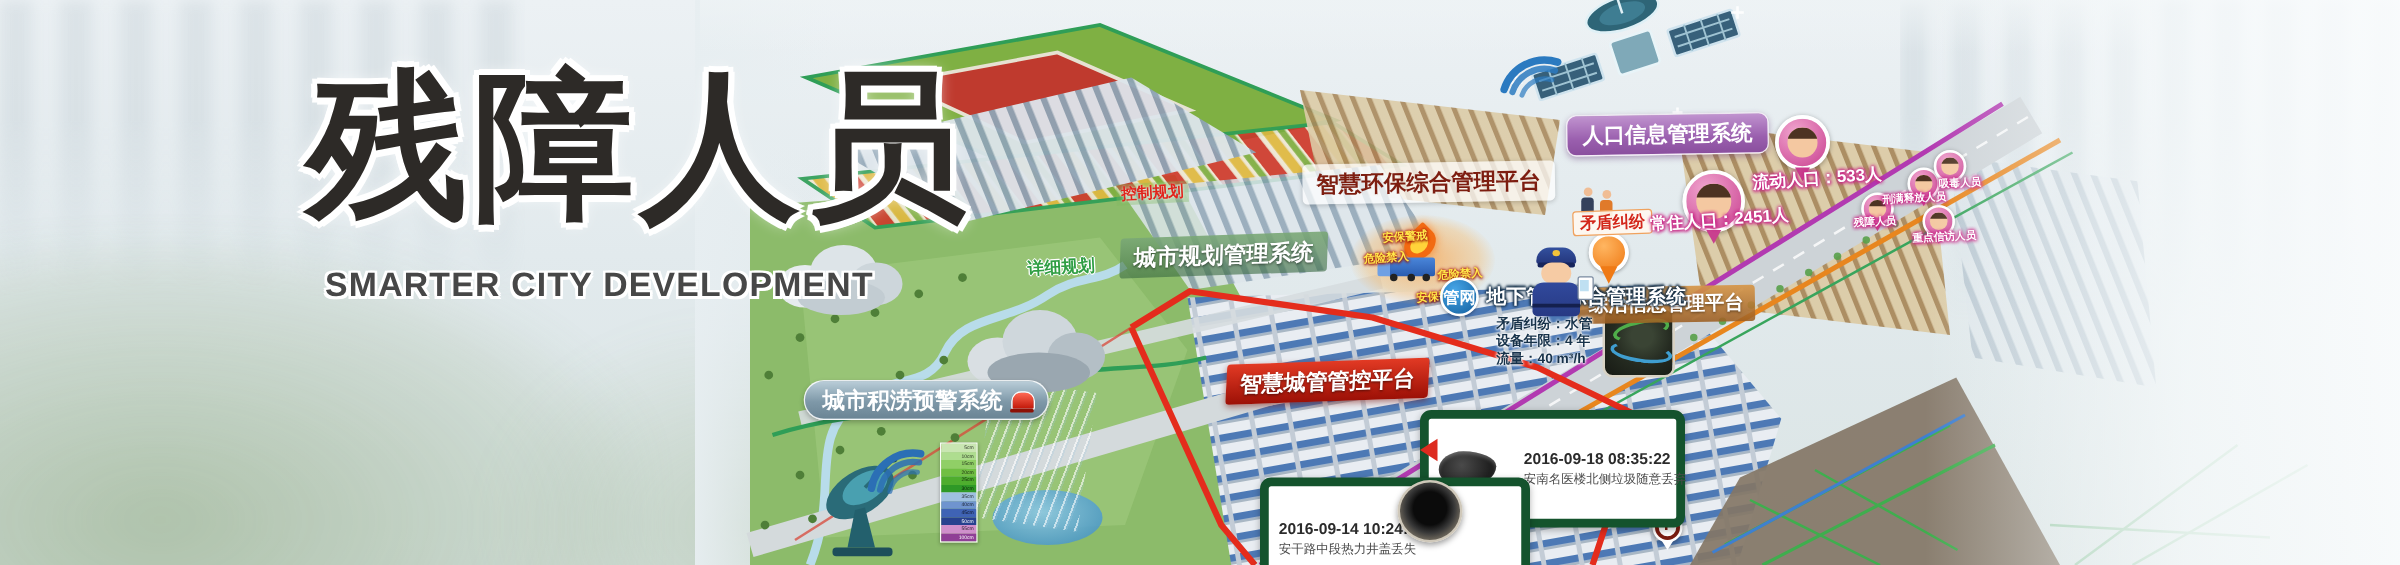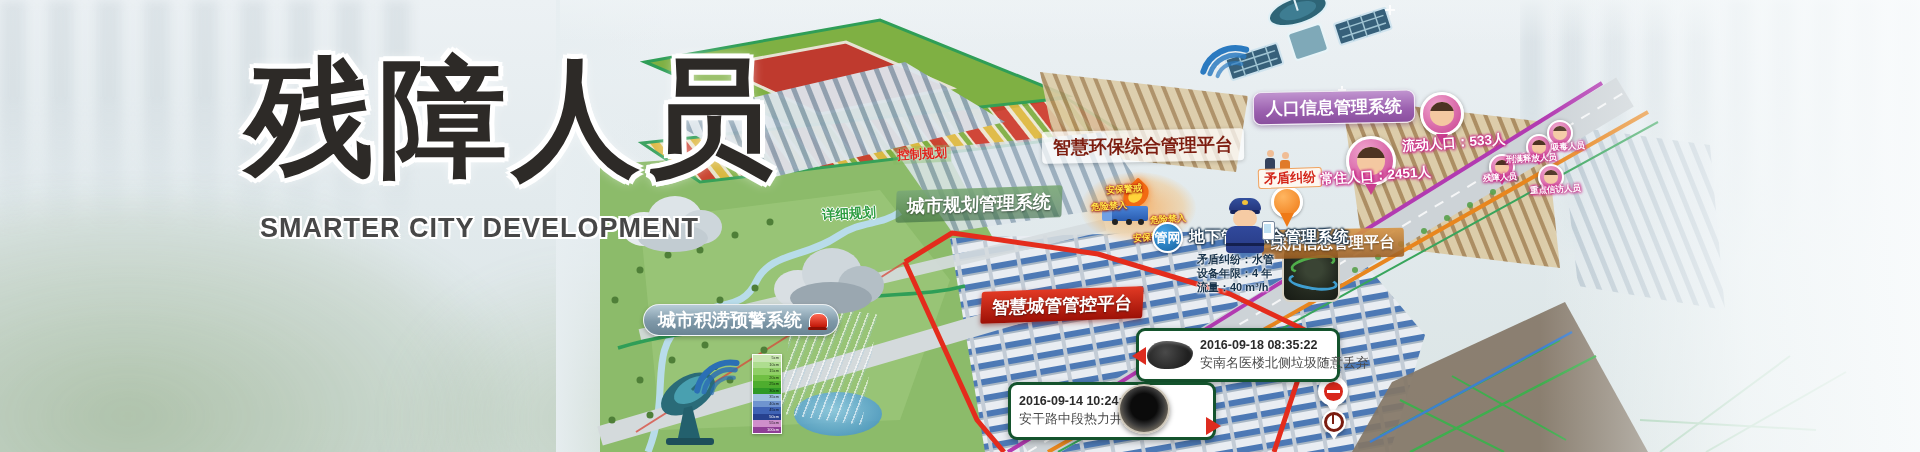--- a/index.html
+++ b/index.html
@@ -103,24 +103,24 @@
   .police{left:1221px;top:193px;width:48px;height:64px;z-index:26;}
   .p-cap{position:absolute;left:8px;top:5px;width:32px;height:13px;background:linear-gradient(180deg,#33509e,#24367c);border-radius:14px 14px 3px 3px;}
   .p-cap:after{content:"";position:absolute;left:1px;bottom:-3px;width:30px;height:4px;background:#16245c;border-radius:2px;}
   .p-cap:before{content:"";position:absolute;left:13px;top:2px;width:6px;height:5px;background:#f2c23a;border-radius:50%;}
   .p-face{position:absolute;left:12px;top:17px;width:24px;height:17px;background:#f6cba4;border-radius:9px;}
   .p-body{position:absolute;left:5px;top:33px;width:38px;height:27px;background:linear-gradient(180deg,#31499c,#273a84);border-radius:9px 9px 4px 4px;}
   .p-body:after{content:"";position:absolute;left:0;bottom:7px;width:38px;height:3px;background:#14204e;}
   .p-phone{position:absolute;left:41px;top:28px;width:11px;height:17px;background:#fff;border:1px solid #7a8aa0;border-radius:2px;}
   .p-phone:after{content:"";position:absolute;left:1px;top:2px;width:7px;height:9px;background:#bfe0f2;}
   
-  .callout{position:absolute;z-index:32;background:#fff;border:3px solid #14532d;border-radius:9px;
-    box-shadow:0 2px 6px rgba(0,0,0,.3);display:flex;align-items:center;gap:7px;padding:4px 8px;}
+  .callout{position:absolute;z-index:32;background:#fff;border:7px solid #14532d;border-radius:9px;
+    box-shadow:0 2px 6px rgba(0,0,0,.3);display:flex;align-items:center;gap:22px;padding:20px 8px;}
   .callout .time{font-size:12.5px;font-weight:bold;color:#2b2b2b;white-space:nowrap;}
-  .callout .desc{font-size:13px;color:#4a4a4a;white-space:nowrap;margin-top:2px;}
+  .callout .desc{font-size:10px;color:#4a4a4a;white-space:nowrap;margin-top:2px;}
   .co-a{left:1136px;top:328px;width:182px;height:40px;}
   .co-a:before{content:"";position:absolute;left:-16px;top:16px;border:9px solid transparent;border-right:14px solid #dd2b1f;}
   .co-b{left:1008px;top:382px;width:160px;height:44px;padding-right:34px;}
   .co-b:after{content:"";position:absolute;right:-17px;bottom:2px;border:9px solid transparent;border-left:15px solid #dd2b1f;}
   .trash{width:46px;height:28px;flex:none;background:radial-gradient(circle at 40% 40%,#4a4a4a,#202020 70%);
     border-radius:45% 60% 55% 40%/55% 45% 60% 50%;box-shadow:inset 0 2px 3px rgba(255,255,255,.25);}
   .manhole{position:absolute;left:1118px;top:384px;width:48px;height:46px;border-radius:50%;z-index:33;
     background:radial-gradient(circle at 50% 45%,#0b0b0b 38%,#383838 56%,#6b655a 72%,#8d8679 100%);
     border:2px solid #cfc8ba;box-shadow:0 2px 5px rgba(0,0,0,.4);}
   

